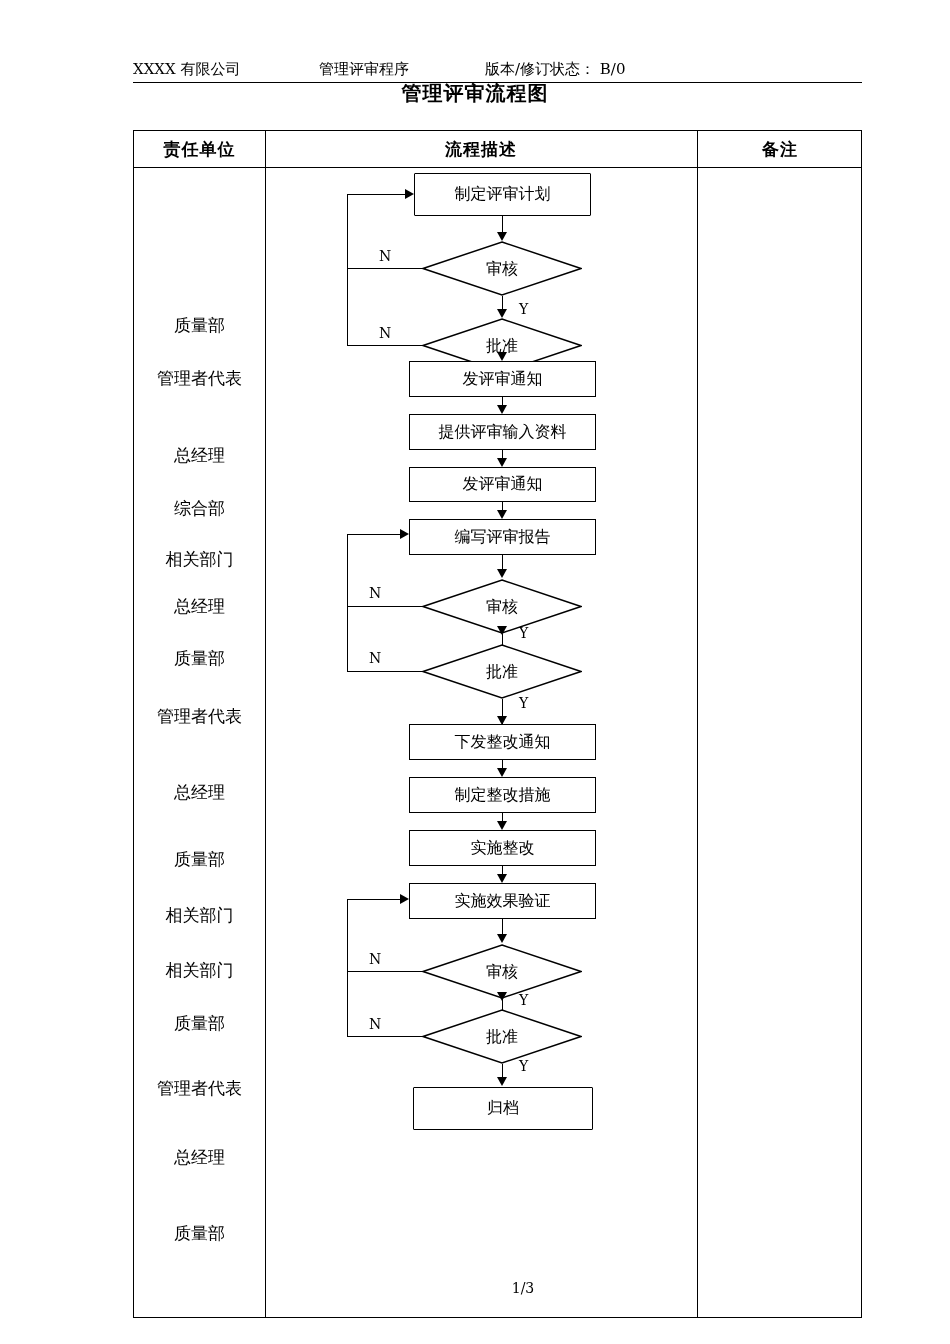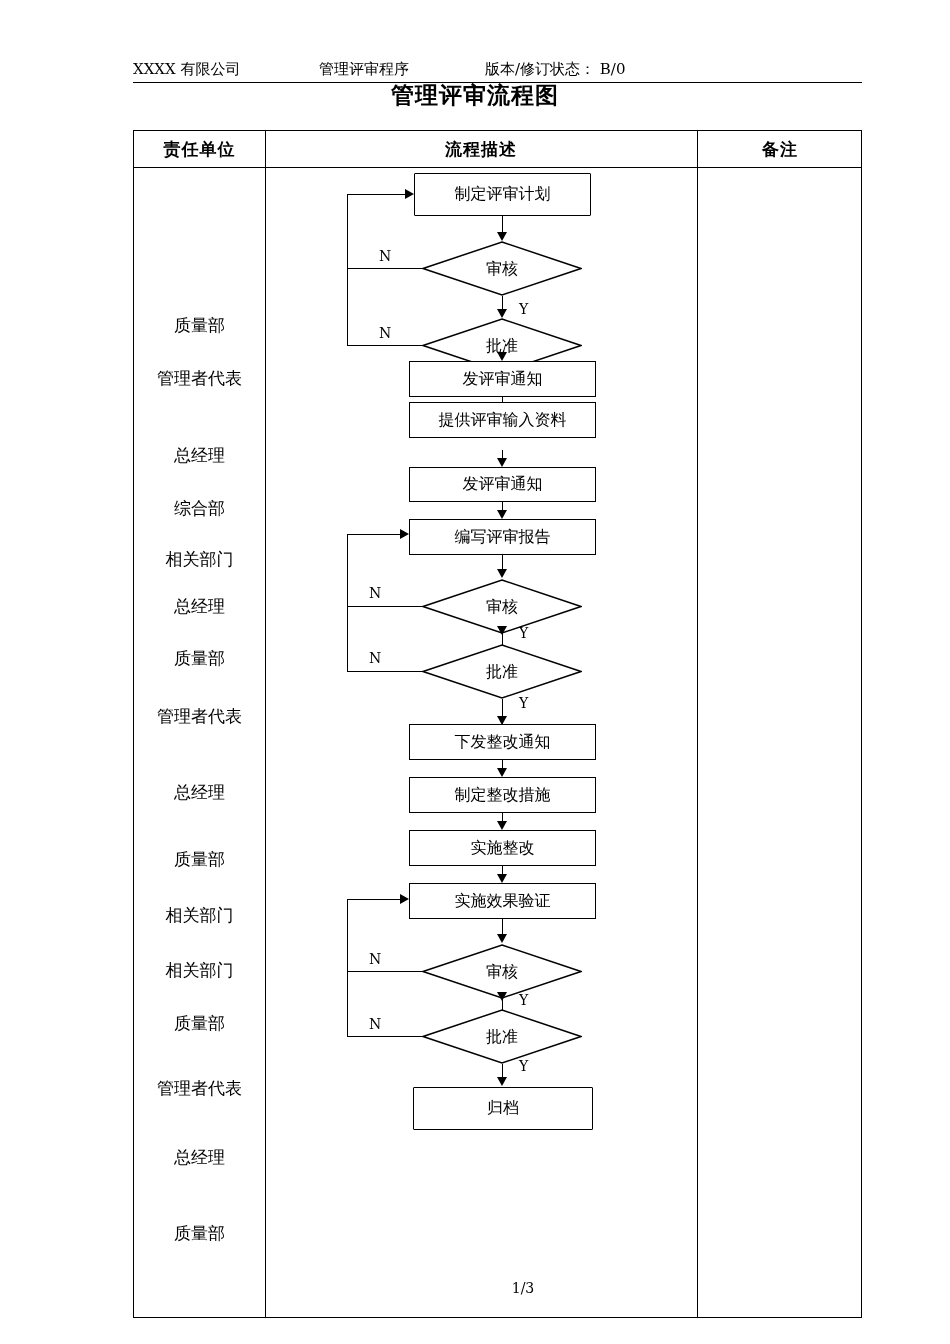--- a/index.html
+++ b/index.html
@@ -37,21 +37,21 @@
   .hdr-doctitle { left: 186px; }
   .hdr-version { left: 352px; }
 
   
   .page-title {
     position: absolute;
     left: 0;
     top: 80px;
     width: 950px;
     text-align: center;
-    font-size: 23px;
+    font-size: 20px;
     font-weight: bold;
     letter-spacing: 1px;
   }
 
   
   .grid {
     position: absolute;
     left: 133px;
     top: 130px;
     width: 729px;
@@ -255,21 +255,21 @@
     <div class="edge-label" style="left:114px; top:194px;">N</div>
 
     <div class="ln-v" style="left:237px; top:242px; height:18px;"></div>
     <div class="arrow-d" style="left:232px; top:221px;"></div>
     <div class="edge-label" style="left:254px; top:235px;">Y</div>
 
     <div class="node" style="left:144px; top:230px; width:187px; height:36px;">发评审通知</div>
     <div class="ln-v" style="left:237px; top:266px; height:11px;"></div>
     <div class="arrow-d" style="left:232px; top:274px;"></div>
 
-    <div class="node" style="left:144px; top:271px; width:187px; height:36px;">提供评审输入资料</div>
+    <div class="node" style="left:144px; top:283px; width:187px; height:36px;">提供评审输入资料</div>
     <div class="ln-v" style="left:237px; top:319px; height:11px;"></div>
     <div class="arrow-d" style="left:232px; top:327px;"></div>
 
     <div class="node" style="left:144px; top:336px; width:187px; height:35px;">发评审通知</div>
     <div class="ln-v" style="left:237px; top:371px; height:11px;"></div>
     <div class="arrow-d" style="left:232px; top:379px;"></div>
 
     <div class="node" style="left:144px; top:388px; width:187px; height:36px;">编写评审报告</div>
 
     <div class="ln-v" style="left:237px; top:424px; height:17px;"></div>

